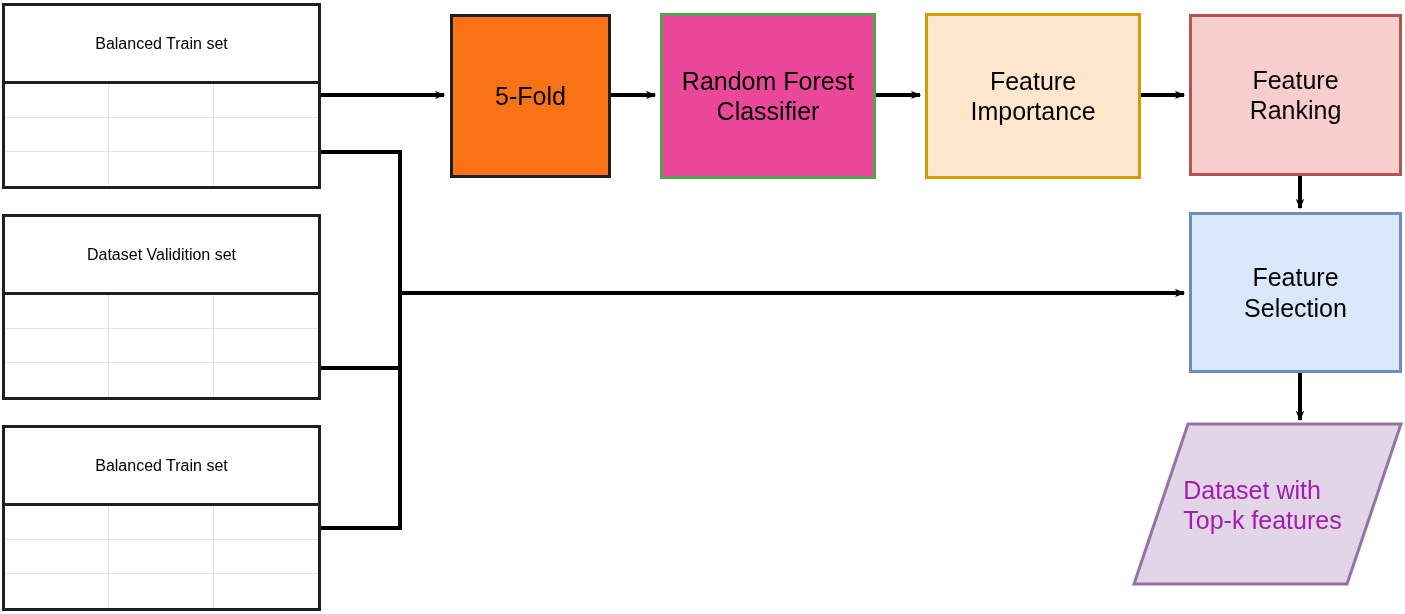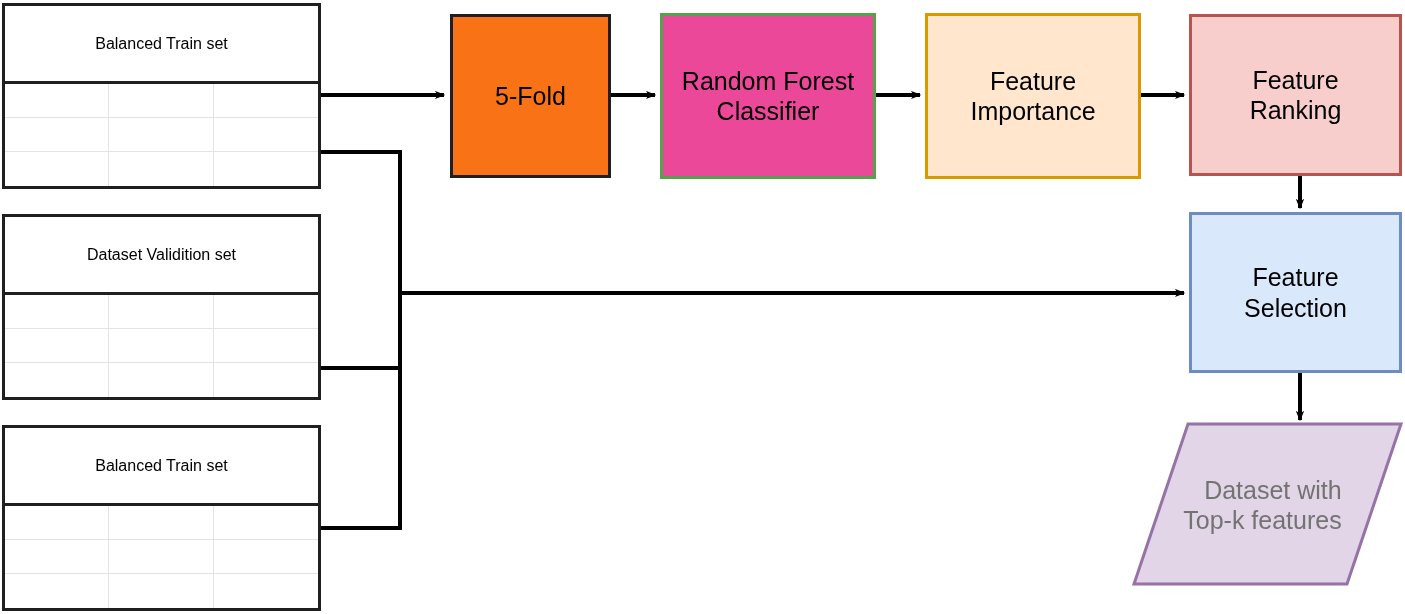--- a/index.html
+++ b/index.html
@@ -76,25 +76,25 @@
   
   .parallelogram {
     position: absolute;
   }
   .parallelogram .para-label {
     position: absolute;
     left: 0; top: 0; right: 0; bottom: 0;
     display: flex;
     align-items: center;
     justify-content: center;
-    text-align: right;
+    text-align: left;
     font-size: 25px;
     line-height: 1.22;
     white-space: pre-line;
-    color: #737373;
+    color: #a21caf;
   }
 
   
   #links {
     position: absolute;
     left: 0;
     top: 0;
     width: 1405px;
     height: 614px;
     pointer-events: none;

